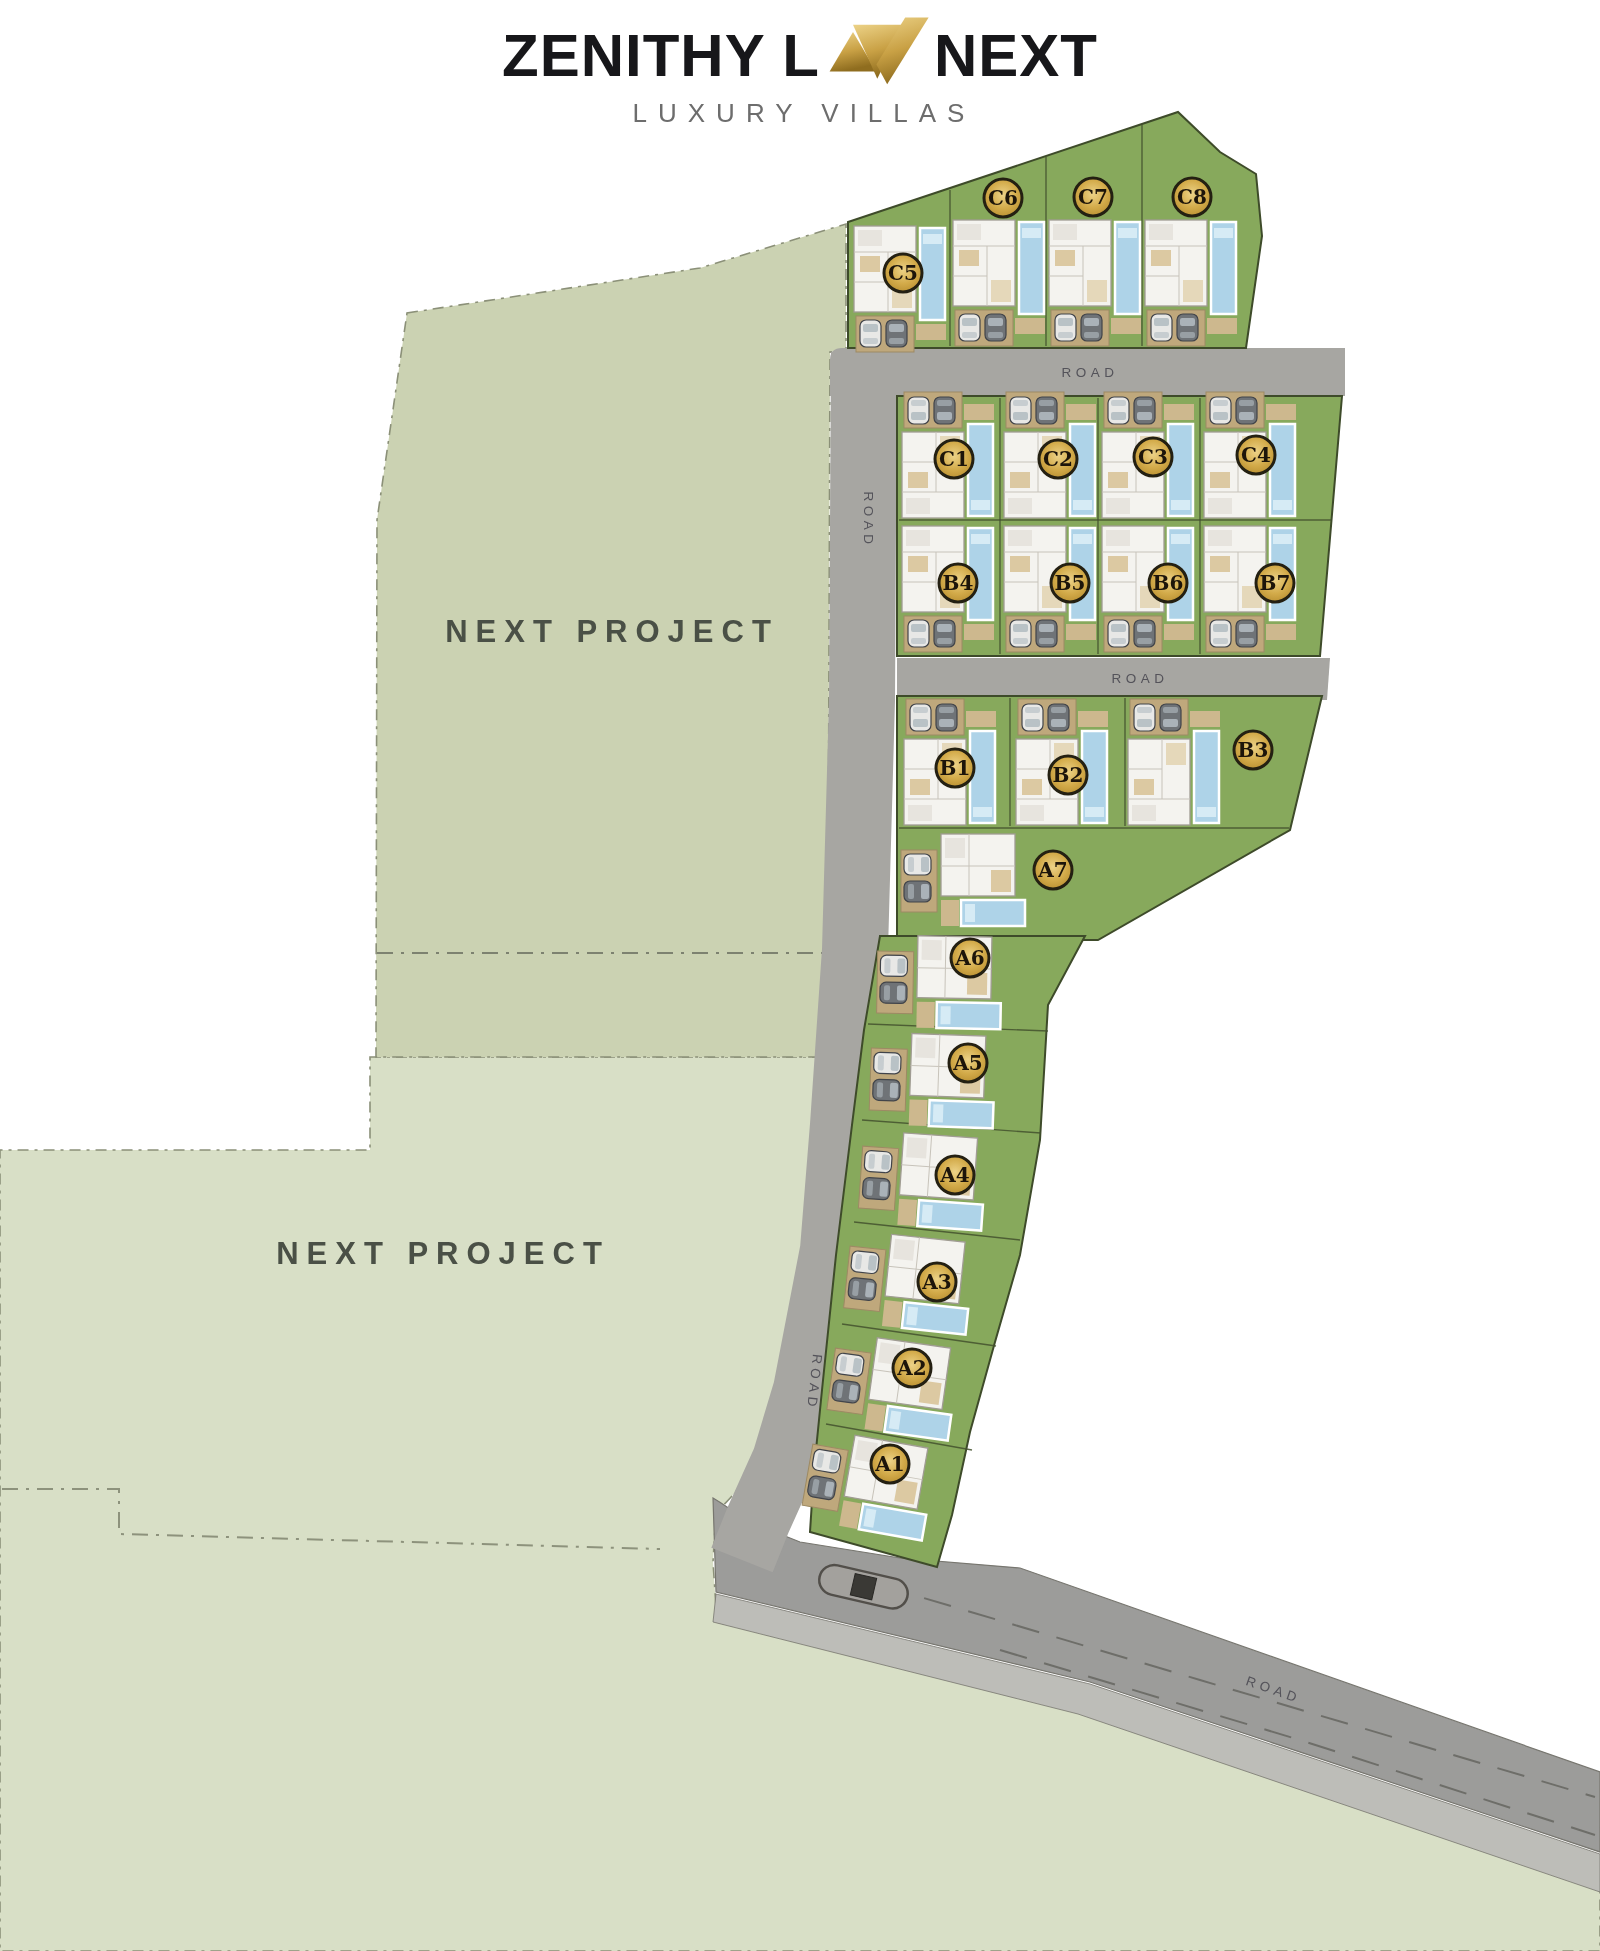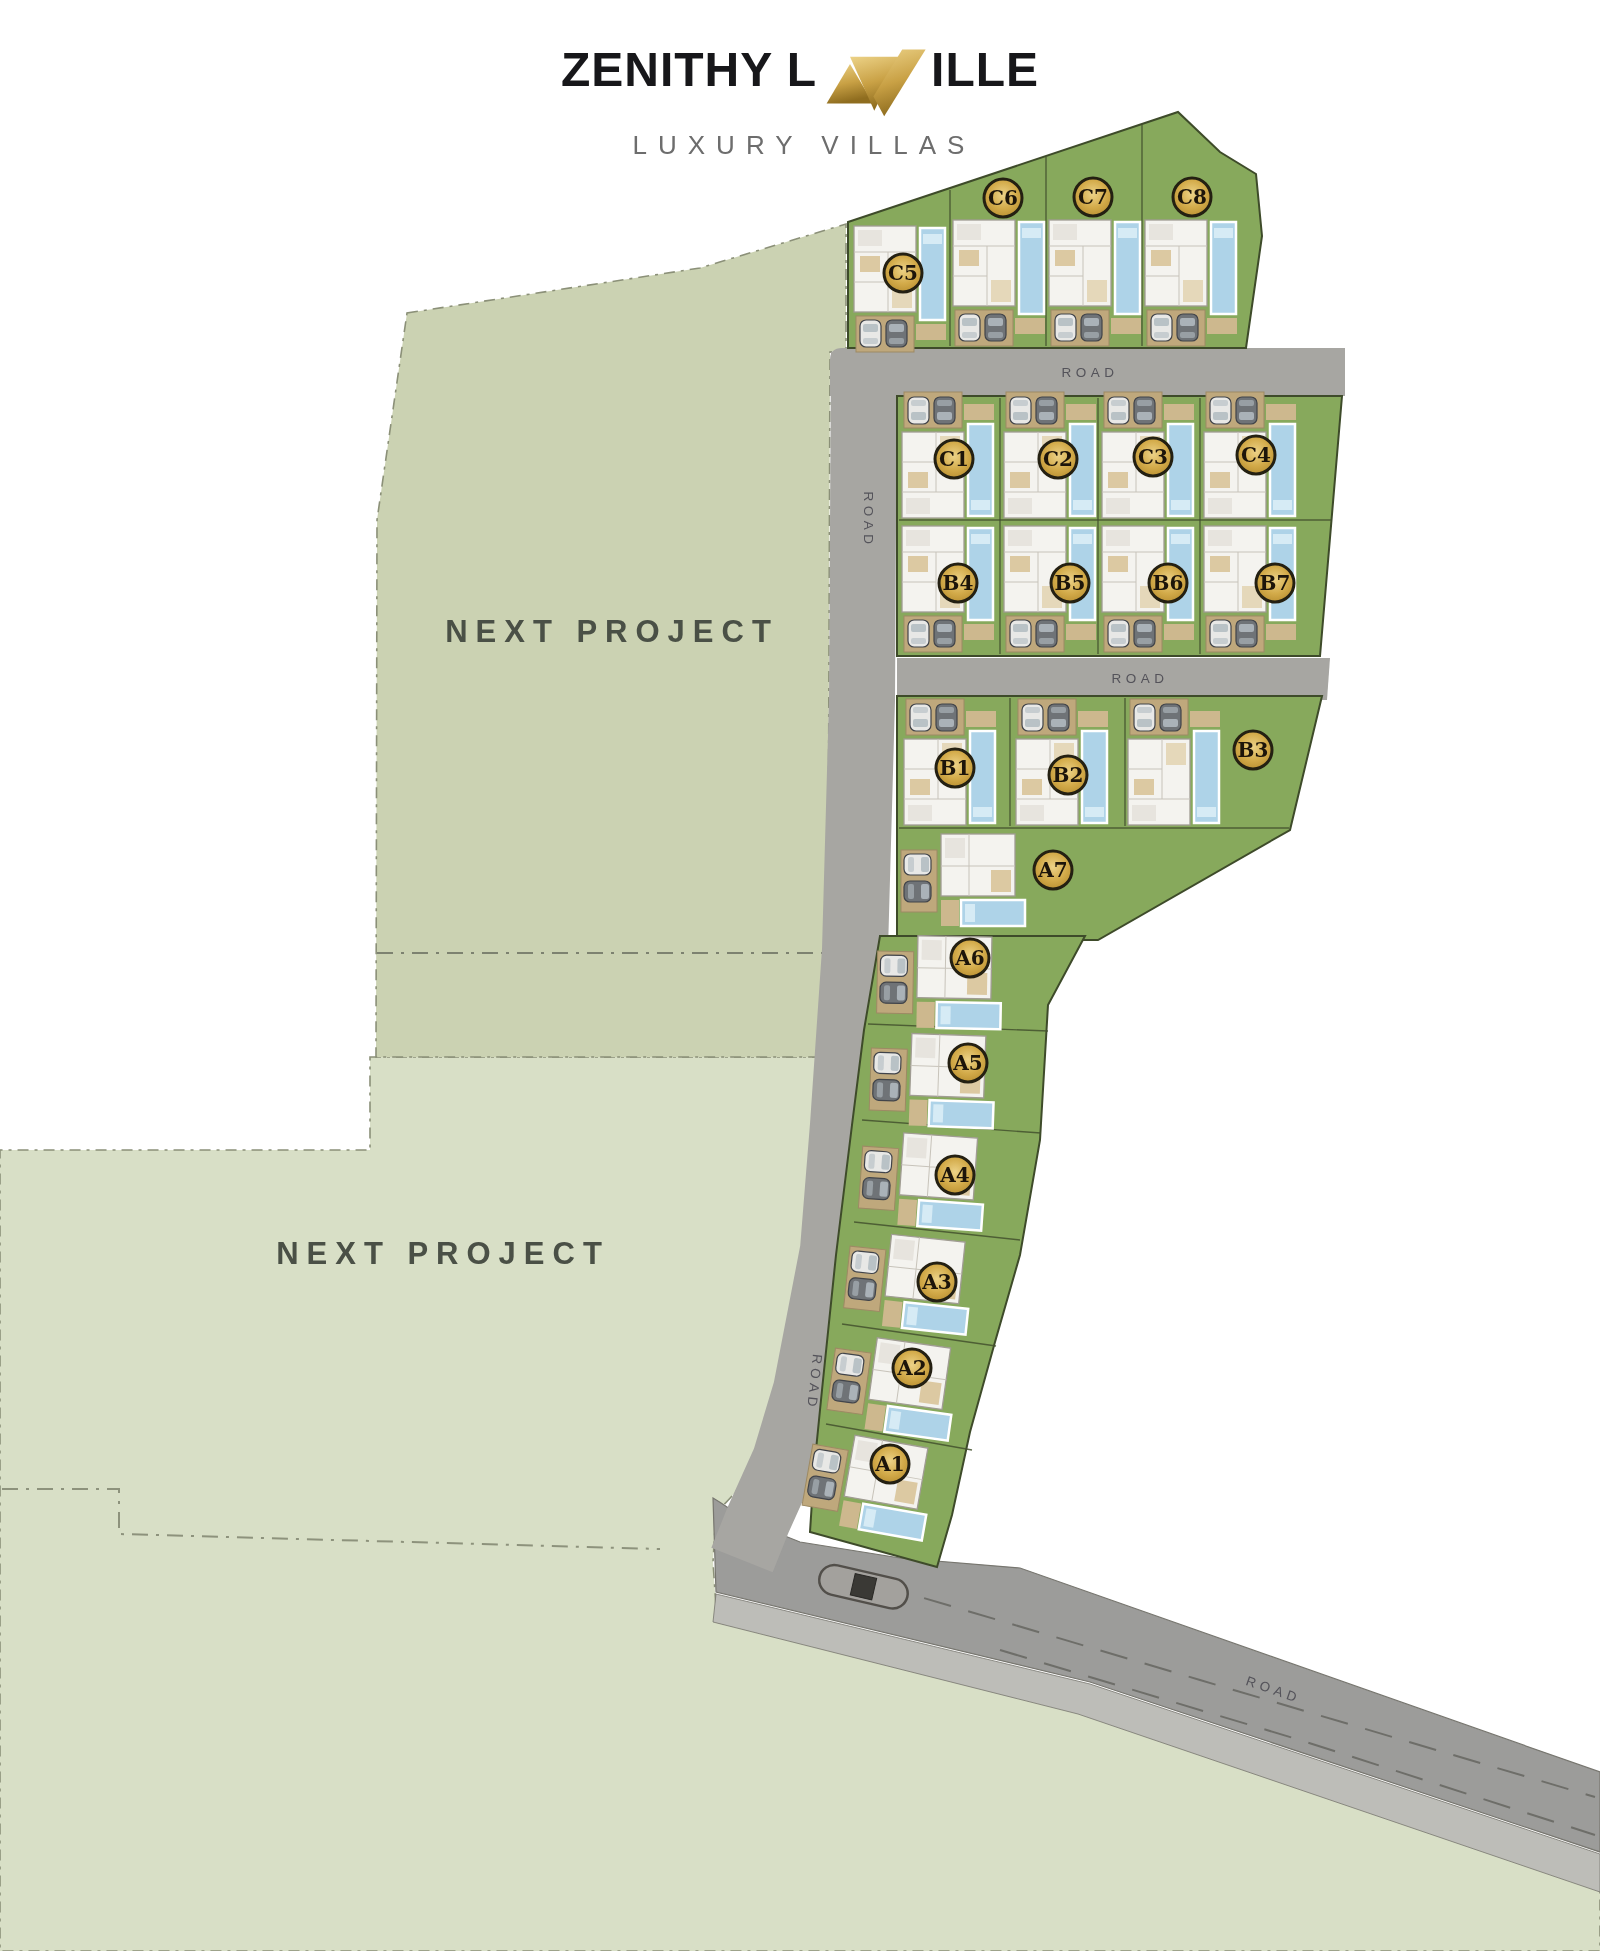--- a/index.html
+++ b/index.html
@@ -1,21 +1,21 @@
 <!DOCTYPE html>
 <html><head>
 <meta charset="utf-8">
 <style>
   html,body{margin:0;padding:0;background:#ffffff;}
   .stage{position:relative;width:1600px;height:1951px;background:#ffffff;overflow:hidden;
          font-family:"Liberation Sans",sans-serif;}
   #plan{position:absolute;left:0;top:0;width:1600px;height:1951px;}
   .logo{position:absolute;top:14px;left:0;width:100%;text-align:center;z-index:5;}
-  .logo-title{display:flex;justify-content:center;
-              font-weight:bold;font-size:48px;letter-spacing:1px;color:#17171a;line-height:1;margin-top:32px;}
+  .logo-title{display:flex;justify-content:center;align-items:flex-end;
+              font-weight:bold;font-size:60px;letter-spacing:1px;color:#17171a;line-height:1;}
   .logo-emblem{height:72px;width:104px;margin:0 2px 0 8px;}
   .logo-tagline{margin-top:12px;font-size:26px;letter-spacing:11px;color:#6d6d6d;
                 font-weight:400;padding-left:8px;}
   svg text{font-family:"Liberation Sans",sans-serif;}
   svg text.badge-txt{font-family:"DejaVu Serif",serif;}
 </style>
 </head>
 <body>
 
 <div class="stage">
@@ -634,18 +634,18 @@
           <linearGradient id="eg" x1="0" y1="0" x2="0.25" y2="1">
             <stop offset="0%" stop-color="#ecd287"></stop>
             <stop offset="55%" stop-color="#c9a145"></stop>
             <stop offset="100%" stop-color="#8f6d1f"></stop>
           </linearGradient>
         </defs>
         <polygon points="0,64 26,20 52,64" fill="url(#eg)"></polygon>
         <polygon points="26,12 82,12 53,72" fill="url(#eg)"></polygon>
         <polygon points="84,4 110,4 64,78 52,56" fill="url(#eg)"></polygon>
       </svg>
-      <span>ILLE</span>
+      <span>NEXT</span>
     </div>
     <div class="logo-tagline">LUXURY VILLAS</div>
   </header>
 
 </div>
 
 </body></html>

